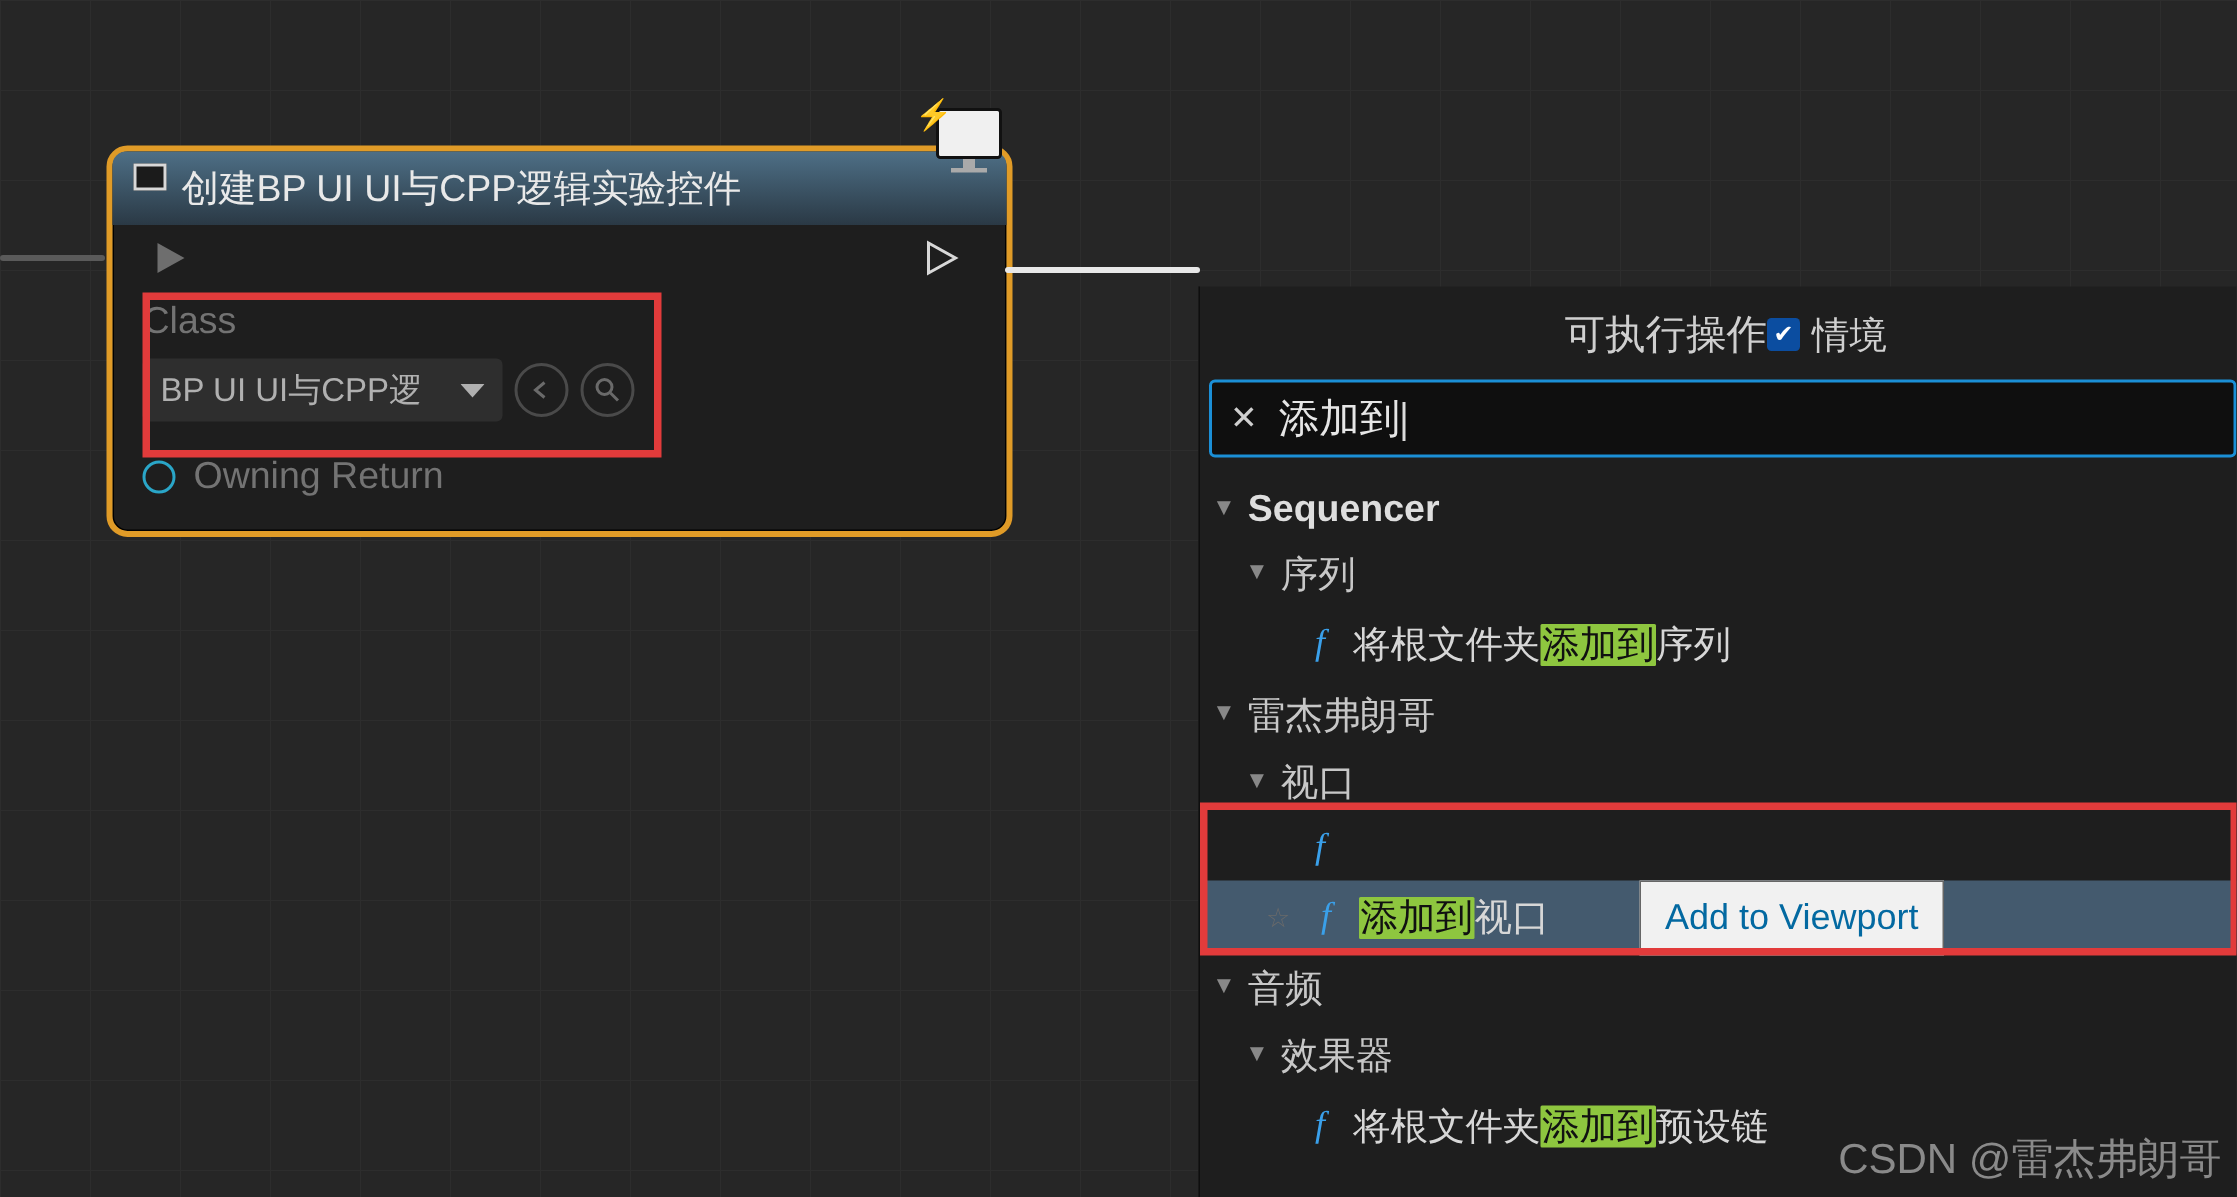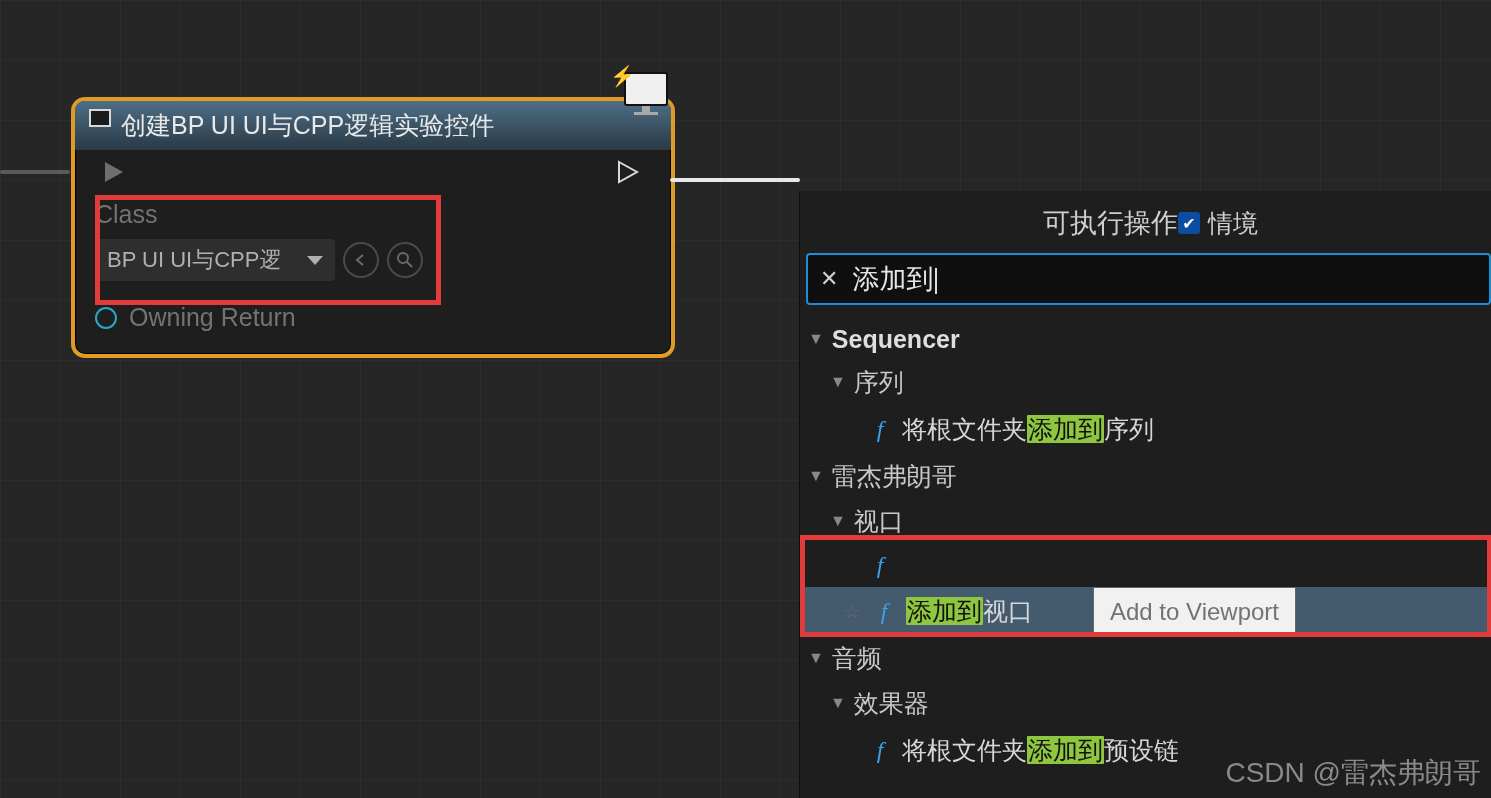--- a/index.html
+++ b/index.html
@@ -106,21 +106,21 @@
   .cat.bold{font-weight:600;color:#dedede;}
   .subcat{padding-left:30px;}
   .item{display:flex;align-items:center;gap:12px;padding:8px 0 8px 70px;color:#d7d7d7;}
   .item.sel{background:#445a6e;}
   .fglyph{color:#3aa0ea;font-style:italic;font-family:"Times New Roman",serif;font-size:24px;width:20px;text-align:center;}
   .star{color:#6a6a6a;font-size:18px;width:20px;text-align:center;}
   .hl{background:#8ec63f;color:#111;padding:0 1px;border-radius:1px;}
 
   .tooltip{
     position:absolute;left:293px;top:396px;
-    background:#f1f1f1;color:#737373;border:1px solid #666;font-size:24px;
+    background:#f1f1f1;color:#0369a1;border:1px solid #666;font-size:24px;
     padding:10px 16px;white-space:nowrap;
   }
 
   .watermark{position:absolute;right:10px;bottom:6px;color:#8a8a8a;font-size:28px;}
 </style>
 </head>
 <body>
 
 <div class="grid"></div>
 <div class="wire-in"></div>

